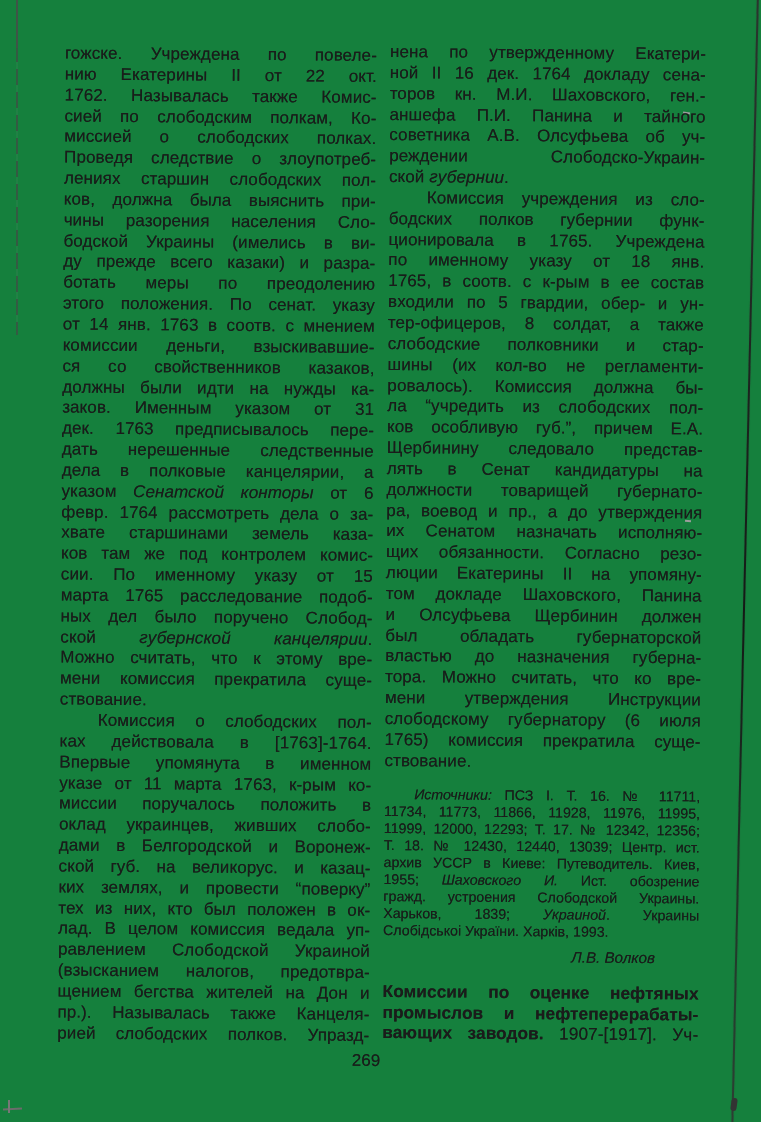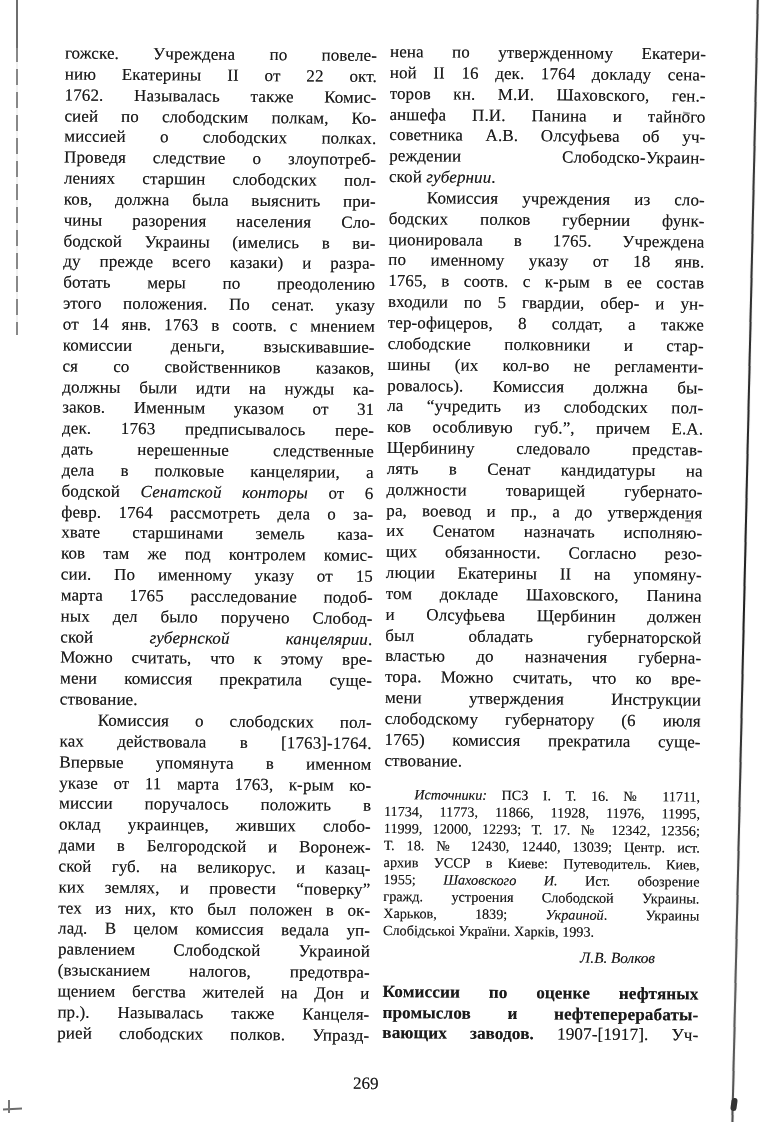--- a/index.html
+++ b/index.html
@@ -1,22 +1,22 @@
 <!DOCTYPE html>
 <html><head>
 <meta charset="utf-8">
 <style>
   html,body{margin:0;padding:0;background:#e8e8e6;}
   .page{
     position:relative;
     width:761px;height:1122px;
     margin:0 auto;
-    background:#ffffff;
+    background:#15803d;
     overflow:hidden;
-    font-family:Liberation Serif, serif;
+    font-family:Liberation Sans, sans-serif;
     color:#1b1b1b;
   }
   .rot-wrap{
     position:absolute;inset:0;
     transform:rotate(0.45deg);
     transform-origin:50% 50%;
   }
   .col{position:absolute;}
   .col-left{left:61px;top:46px;width:312px;}
   .col-right{left:386px;top:42px;width:316px;}
@@ -47,21 +47,21 @@
     font-size:15.2px;
     font-style:italic;
     text-align:right;
     padding-right:44px;
     text-shadow:0 0 0.35px rgba(10,10,10,0.6);
   }
   .heading{margin-top:17px;}
   .heading .tl{font-size:17.2px;line-height:20.5px;height:20.5px;}
   .page-number{
     position:absolute;
-    left:330px;top:1074px;width:80px;
+    left:330px;top:1051px;width:80px;
     text-align:center;
     font-size:17px;
     text-shadow:0 0 0.35px rgba(10,10,10,0.6);
   }
   
   .edge-line-left{
     position:absolute;left:16px;top:0;width:2px;height:335px;
     background:repeating-linear-gradient(to bottom,
       rgba(70,70,70,0.8) 0 16px, rgba(130,130,130,0.15) 16px 23px);
     opacity:0.8;
@@ -122,21 +122,21 @@
         <div class="tl"><span>ботать меры по преодолению</span></div>
         <div class="tl"><span>этого положения. По сенат. указу</span></div>
         <div class="tl"><span>от 14 янв. 1763 в соотв. с мнением</span></div>
         <div class="tl"><span>комиссии деньги, взыскивавшие-</span></div>
         <div class="tl"><span>ся со свойственников казаков,</span></div>
         <div class="tl"><span>должны были идти на нужды ка-</span></div>
         <div class="tl"><span>заков. Именным указом от 31</span></div>
         <div class="tl"><span>дек. 1763 предписывалось пере-</span></div>
         <div class="tl"><span>дать нерешенные следственные</span></div>
         <div class="tl"><span>дела в полковые канцелярии, а</span></div>
-        <div class="tl"><span>бодской </span><span class="i">Сенатской конторы</span><span> от 6</span></div>
+        <div class="tl"><span>указом </span><span class="i">Сенатской конторы</span><span> от 6</span></div>
         <div class="tl"><span>февр. 1764 рассмотреть дела о за-</span></div>
         <div class="tl"><span>хвате старшинами земель каза-</span></div>
         <div class="tl"><span>ков там же под контролем комис-</span></div>
         <div class="tl"><span>сии. По именному указу от 15</span></div>
         <div class="tl"><span>марта 1765 расследование подоб-</span></div>
         <div class="tl"><span>ных дел было поручено Слобод-</span></div>
         <div class="tl"><span>ской </span><span class="i">губернской канцелярии</span><span>.</span></div>
         <div class="tl"><span>Можно считать, что к этому вре-</span></div>
         <div class="tl"><span>мени комиссия прекратила суще-</span></div>
         <div class="tl end"><span>ствование.</span></div>

